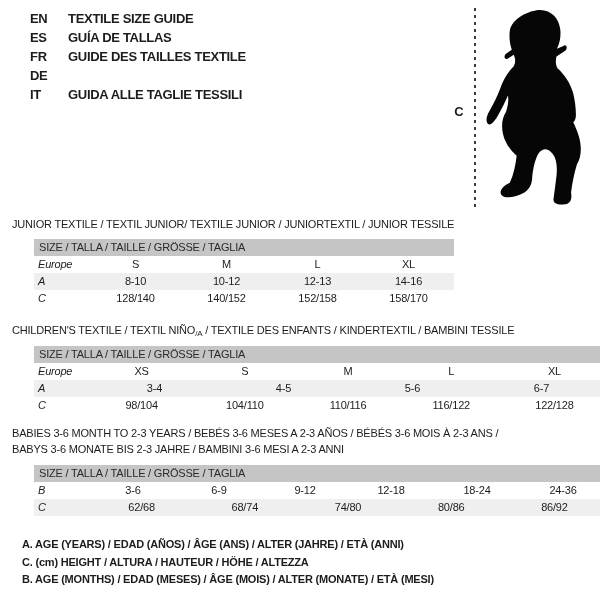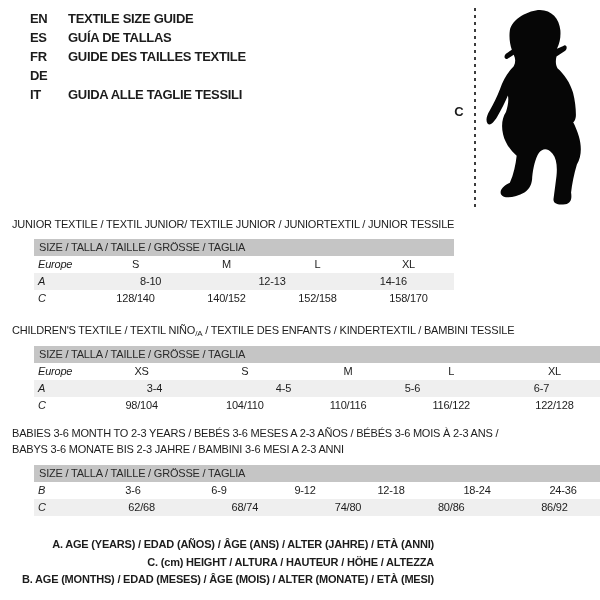--- a/index.html
+++ b/index.html
@@ -24,21 +24,21 @@
   
   .tbl{position:absolute;left:26px;margin-left:8px;}
   .size-bar{height:17px;line-height:17px;background:#c5c5c5;color:#2a2a2a;
     font-size:11px;padding-left:5px;letter-spacing:-0.2px;}
   .trow{display:flex;height:17px;line-height:17px;font-size:11px;letter-spacing:-0.2px;}
   .trow.shade{background:#efefef;}
   .trow .lbl{width:52px;padding-left:4px;text-align:left;font-style:italic;}
   .trow .val{flex:1;text-align:center;}
   
   .notes{position:absolute;left:22px;top:536px;}
-  .note-line{height:17.5px;line-height:17.5px;font-size:11px;font-weight:700;letter-spacing:-0.2px;white-space:nowrap;text-align:right;}
+  .note-line{height:17.5px;line-height:17.5px;font-size:11px;font-weight:700;letter-spacing:-0.2px;white-space:nowrap;}
 </style>
 </head>
 <body>
 
 <div class="canvas">
 
   <div class="lang-list">
     <div class="lang-row">
       <span class="code">EN</span>
       <span>TEXTILE SIZE GUIDE</span>
@@ -109,20 +109,21 @@
     <div class="trow">
       <span class="lbl">Europe</span>
       <span class="val">S</span>
       <span class="val">M</span>
       <span class="val">L</span>
       <span class="val">XL</span>
     </div>
     <div class="trow shade">
       <span class="lbl">A</span>
       <span class="val">8-10</span>
+      <span class="val">10-12</span>
       <span class="val">12-13</span>
       <span class="val">14-16</span>
     </div>
     <div class="trow">
       <span class="lbl">C</span>
       <span class="val">128/140</span>
       <span class="val">140/152</span>
       <span class="val">152/158</span>
       <span class="val">158/170</span>
     </div>

